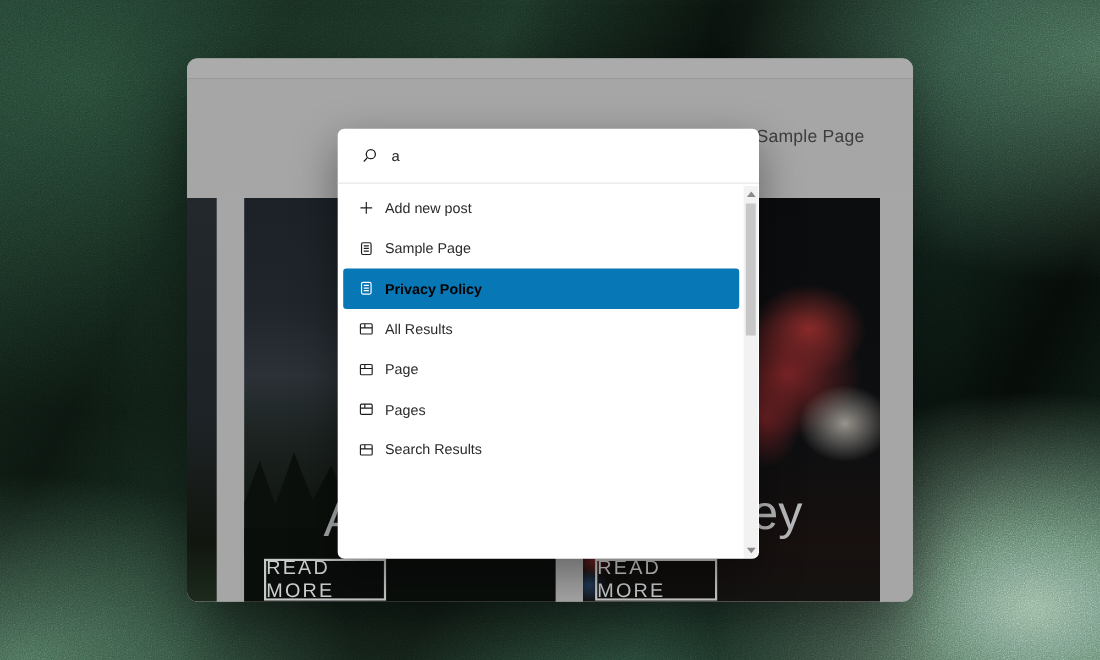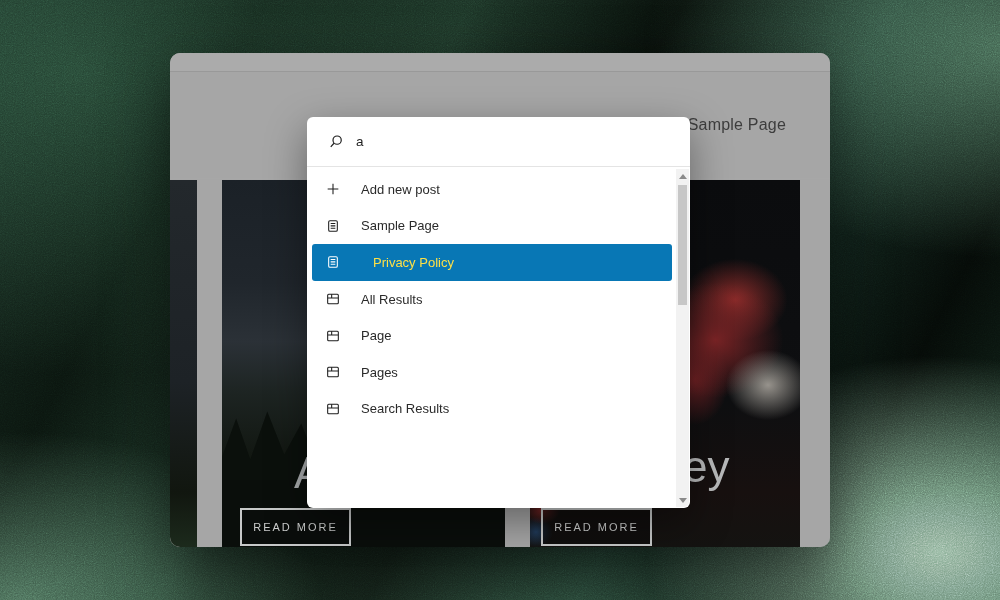--- a/index.html
+++ b/index.html
@@ -42,38 +42,38 @@
       radial-gradient(60px 50px at 238px 205px, rgba(175,170,162,.85), rgba(175,170,162,0) 70%),
       radial-gradient(95px 80px at 185px 160px, #7c2426, rgba(124,36,38,0) 72%),
       radial-gradient(70px 55px at 205px 120px, #8d2c2a, rgba(141,44,42,0) 75%),
       radial-gradient(45px 60px at 165px 200px, #6c2023, rgba(108,32,35,0) 75%),
       linear-gradient(180deg,#0b0c0e 0%,#0e0f11 60%,#17100f 85%,#141311 100%); }
   .post-title { position:absolute; font-family:Liberation Sans, sans-serif; color:#a9acae; }
   .title-a { left:72px; top:268px; font-size:44px; }
   .title-ey { left:153px; top:262px; font-size:44px; color:#b9babb; }
   .read-more { position:absolute; top:328px; height:38px; width:111px;
     border:2px solid #c7c9c9; background:rgba(10,12,12,.25); color:#cccecd;
-    font-size:11px; letter-spacing:2px; display:flex; align-items:center; justify-content:center; }
+    font-size:18px; letter-spacing:2px; display:flex; align-items:center; justify-content:center; }
   .rm-forest { left:18px; }
   .rm-parrot { left:11px; background:rgba(10,12,12,.45); }
 
   
   .palette { position:absolute; left:307px; top:117px; width:383px; height:391px;
     background:#fff; border-radius:6px; box-shadow:0 14px 40px rgba(0,0,0,.4); }
   .search-row { height:50px; display:flex; align-items:center; gap:11px; padding:0 20px;
     border-bottom:1px solid #e4e4e4; }
   .search-row svg { stroke:#1e1e1e; flex:0 0 auto; }
   .search-input { border:none; outline:none; flex:1; font-size:13.5px; color:#1e1e1e;
     font-family:"Liberation Sans", sans-serif; background:transparent; }
   .list { position:absolute; left:0; right:14px; top:51px; bottom:0; padding:3px 0 0 5px; overflow:hidden; }
   .item { width:360px; height:36.6px; display:flex; align-items:center; padding-left:13px;
     border-radius:3px; color:#2a2a2a; cursor:default; }
   .item svg { stroke:#1e1e1e; flex:0 0 auto; }
-  .item .label { margin-left:20px; font-size:13px; }
-  .item.selected { background:var(--accent,#0877b5); color:#fde047; font-weight:400;gap:12px; }
+  .item .label { margin-left:9px; font-size:13px; }
+  .item.selected { background:var(--accent,#0877b5); color:#000000; font-weight:700; }
   .item.selected svg { stroke:#fff; }
 
   
   .scrollbar { position:absolute; right:1px; top:52px; bottom:1px; width:13px;
     background:#f2f2f2; border-radius:0 0 5px 0; }
   .sb-arrow { position:absolute; left:0; width:13px; height:14px; display:flex;
     align-items:center; justify-content:center; }
   .sb-up { top:0; } .sb-down { bottom:0; }
   .tri-up { width:0; height:0; border-left:4px solid transparent; border-right:4px solid transparent;
     border-bottom:5px solid #8a8a8a; }

